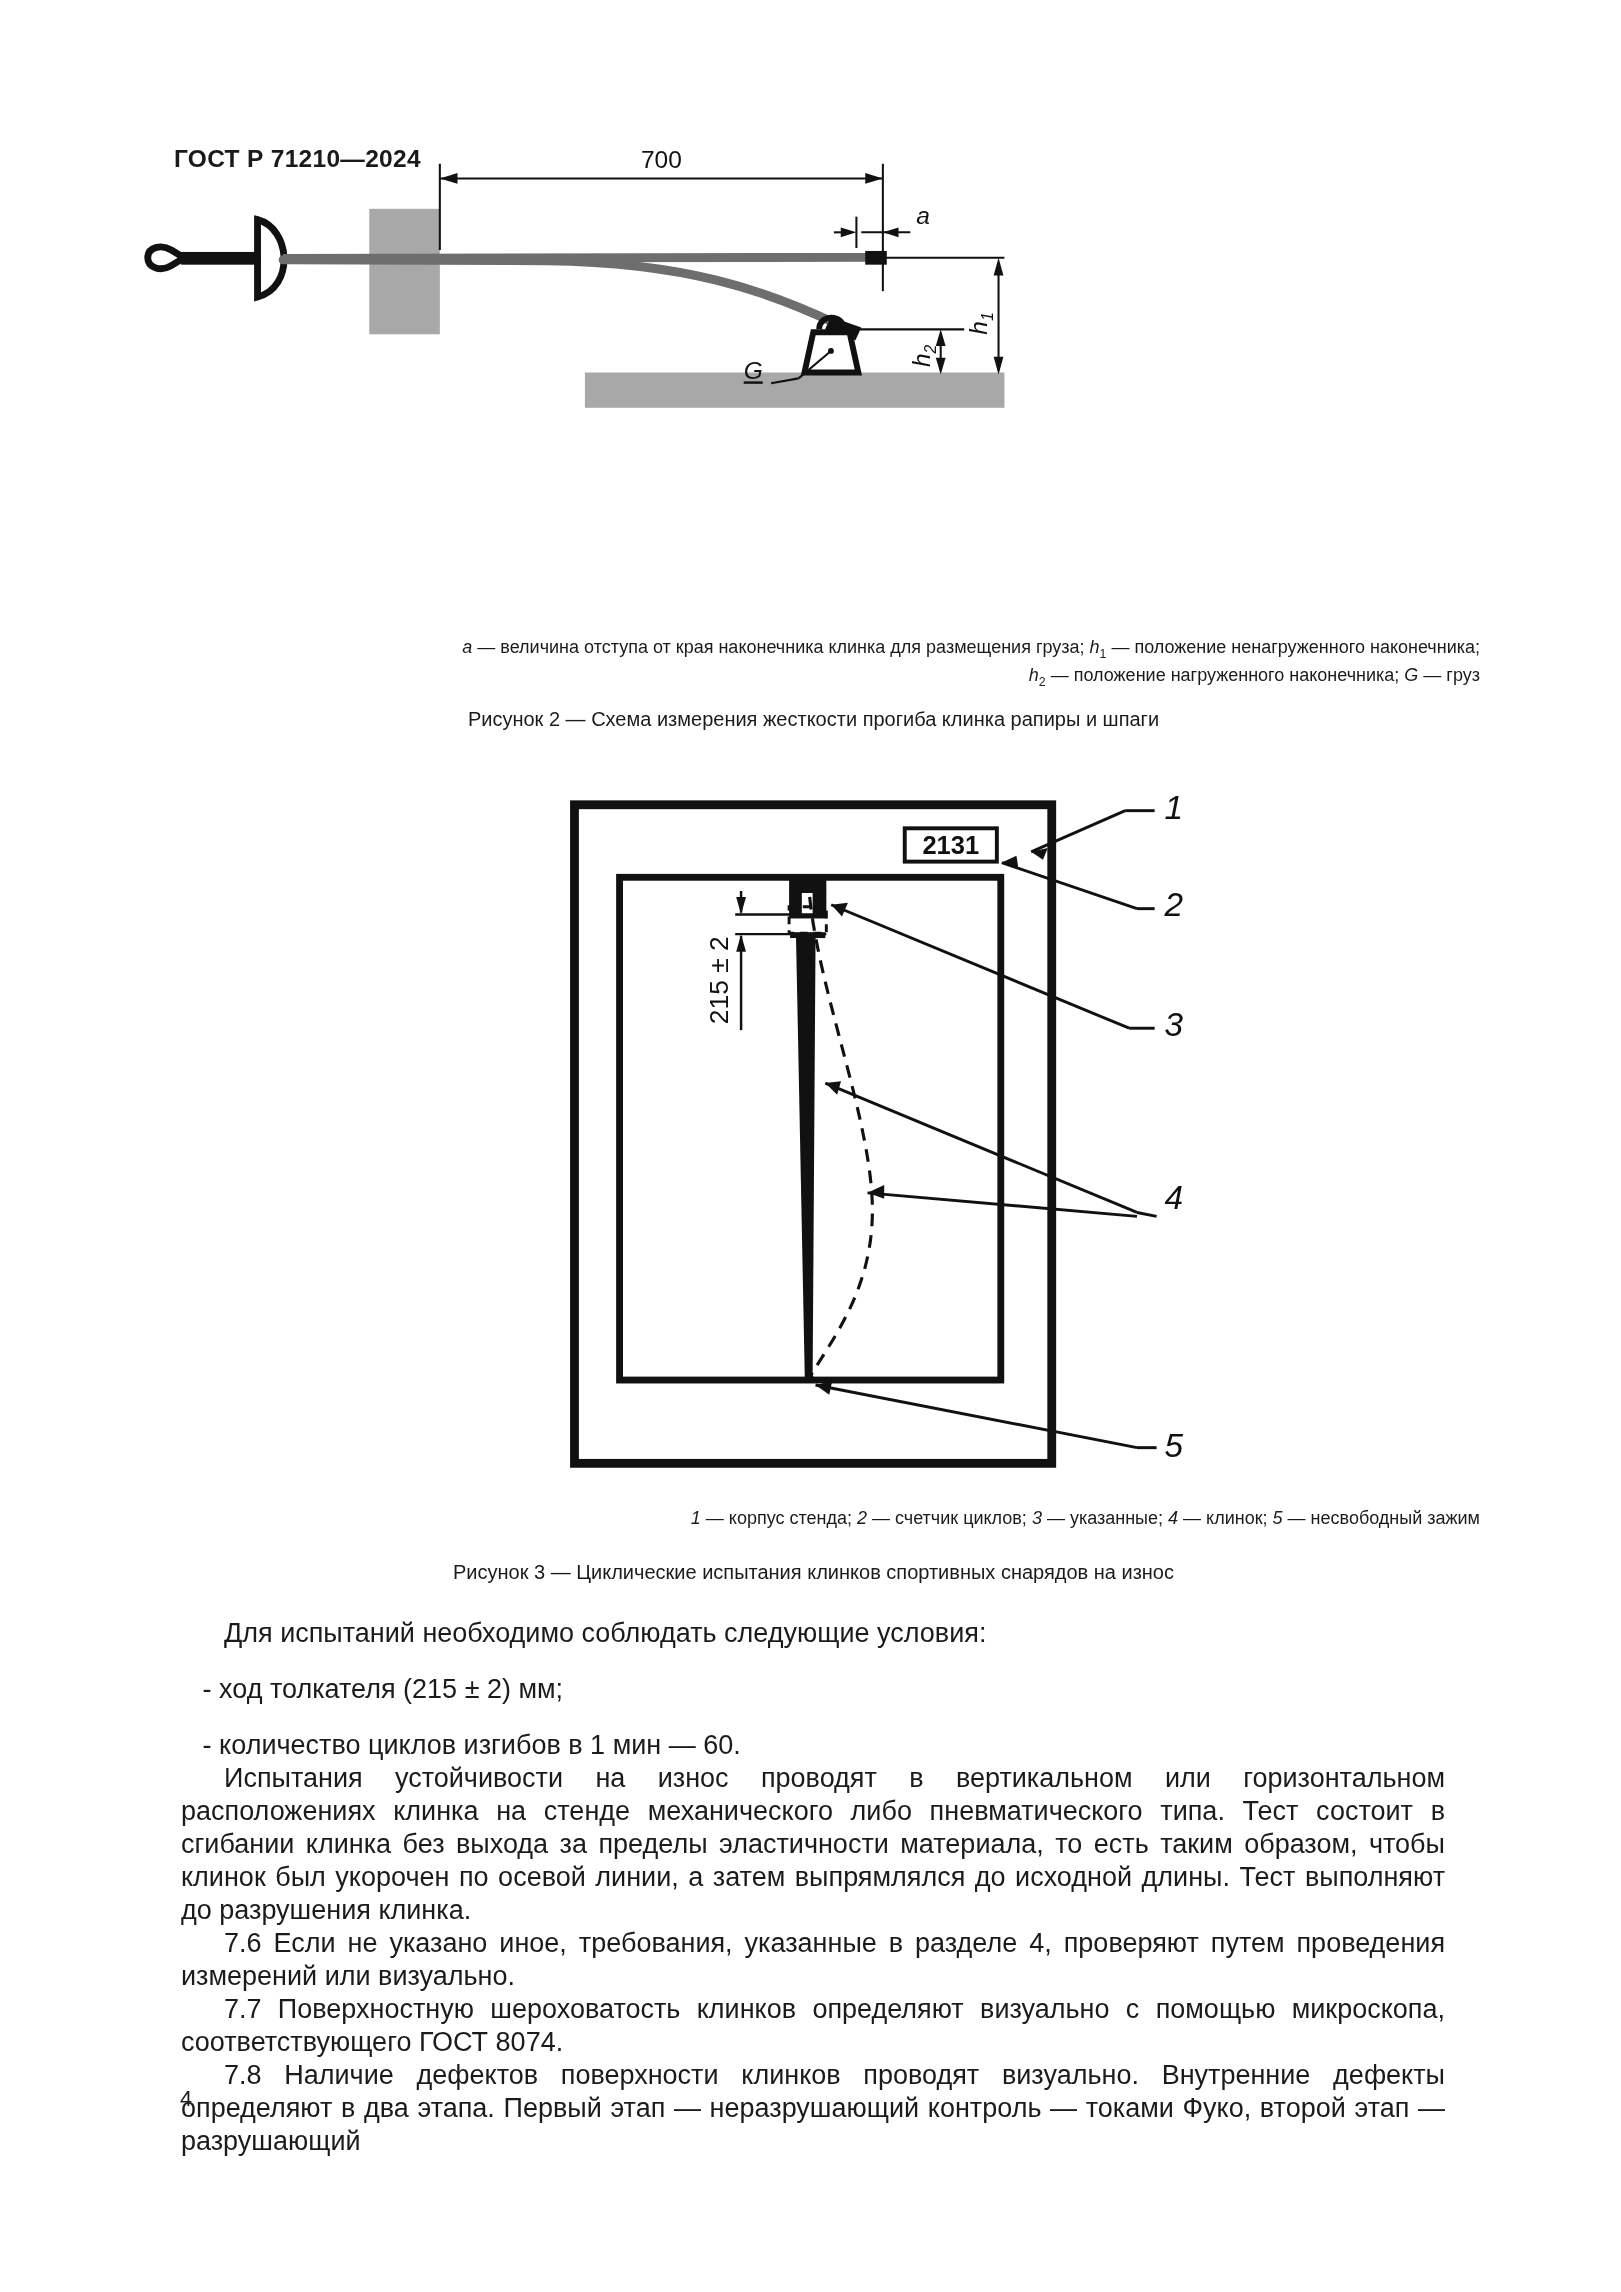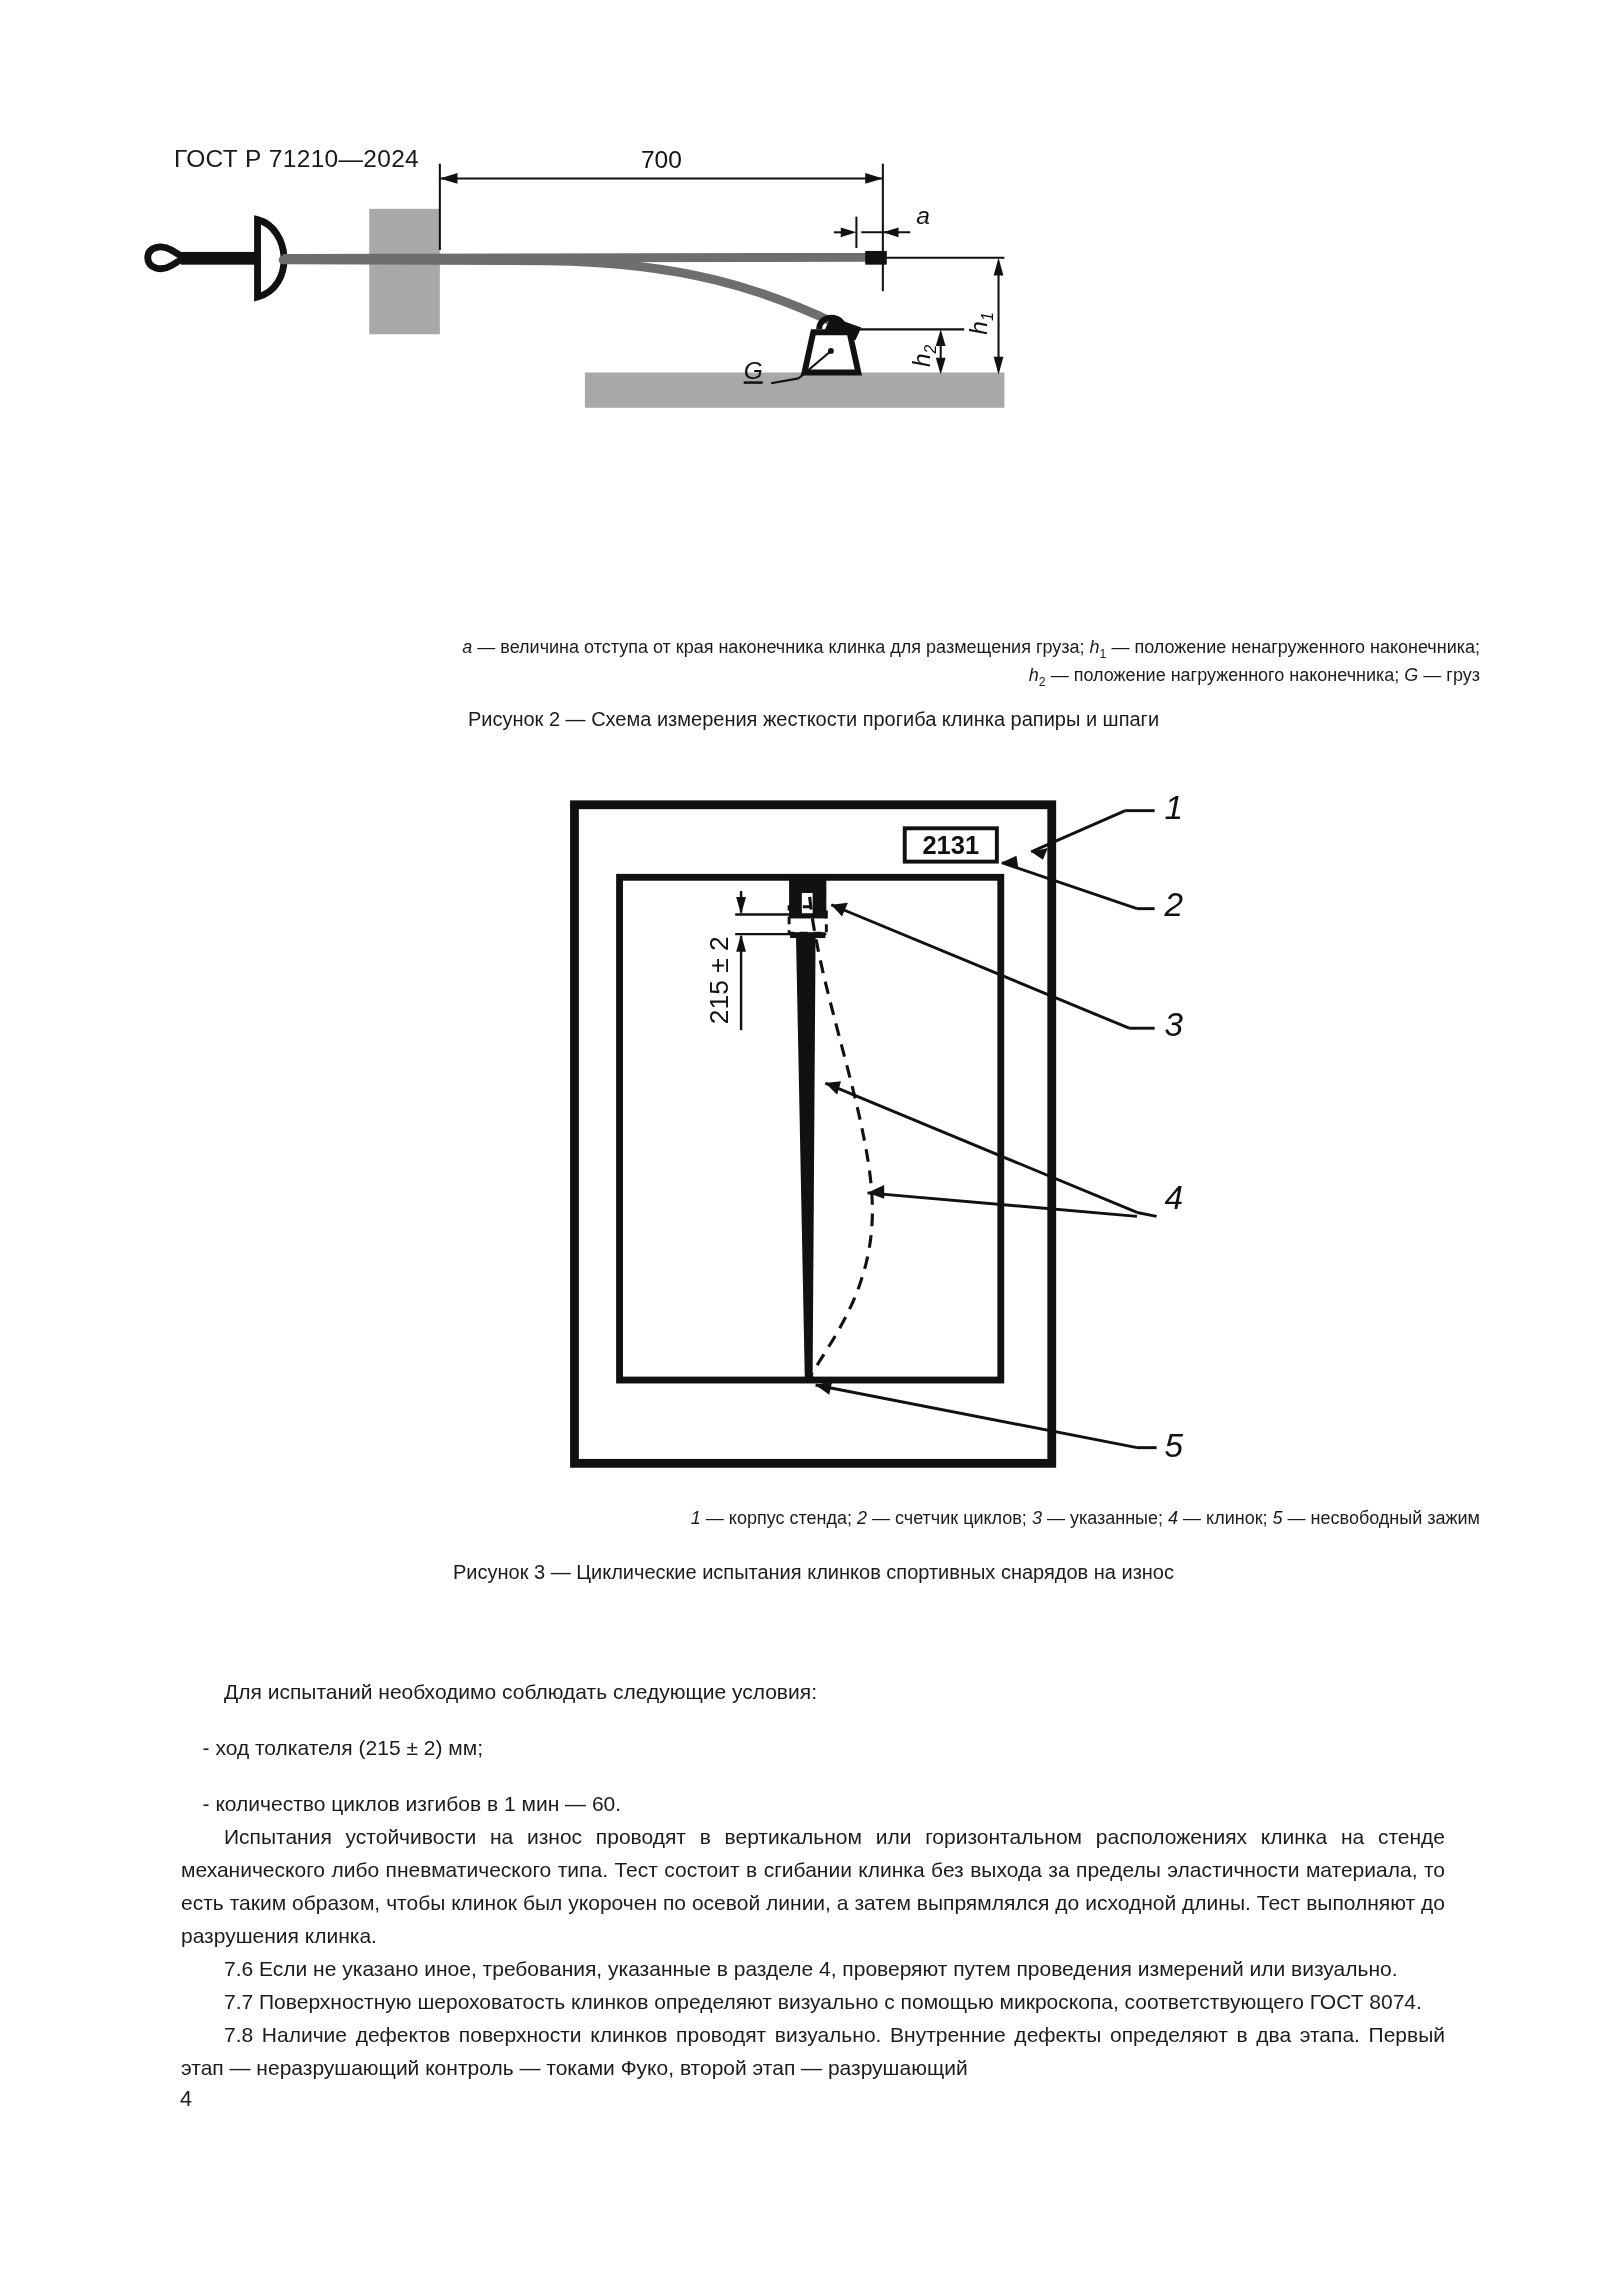--- a/index.html
+++ b/index.html
@@ -17,21 +17,21 @@
   .page {
     position: absolute;
     left: 0; top: 0;
     width: 1621px; height: 2293px;
   }
   
   .doc-header {
     position: absolute;
     left: 174px; top: 145px;
     font-size: 24.5px;
-    font-weight: normal;
+    font-weight: bold;
     letter-spacing: 0.3px;
     white-space: nowrap;
   }
   
   .fig2 {
     position: absolute;
     left: 136px; top: 191px;
     width: 1333px; height: 412px;
   }
   
@@ -57,23 +57,23 @@
 
   
   .fig3 {
     position: absolute;
     left: 549px; top: 789px;
     width: 686px; height: 696px;
   }
   
   .body-text {
     position: absolute;
-    left: 181px; top: 1675px;
+    left: 181px; top: 1617px;
     width: 1264px;
-    font-size: 21px;
+    font-size: 27px;
     line-height: 33px;
     color: #1b1b1b;
     text-align: justify;
   }
   .body-text p { margin: 0; }
   .body-text p.ind { text-indent: 43px; }
   .body-text p.dash { text-indent: 21.6px; margin-top: 23px; }
   .page-num {
     position: absolute;
     left: 180px; top: 2086px;

